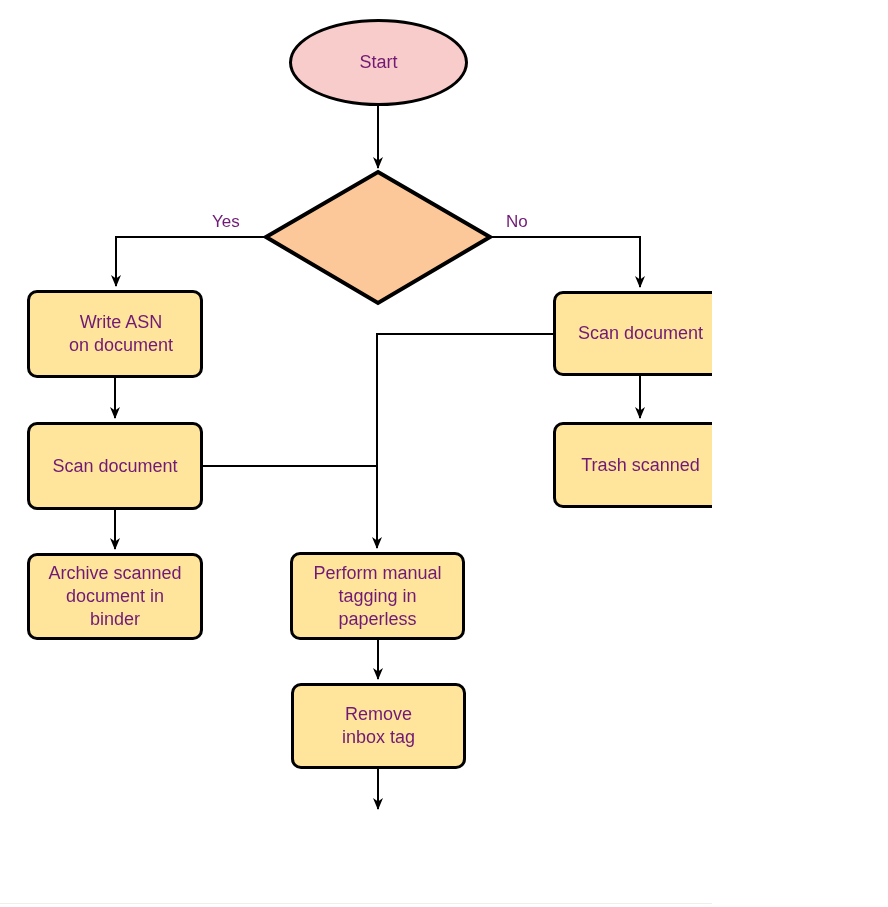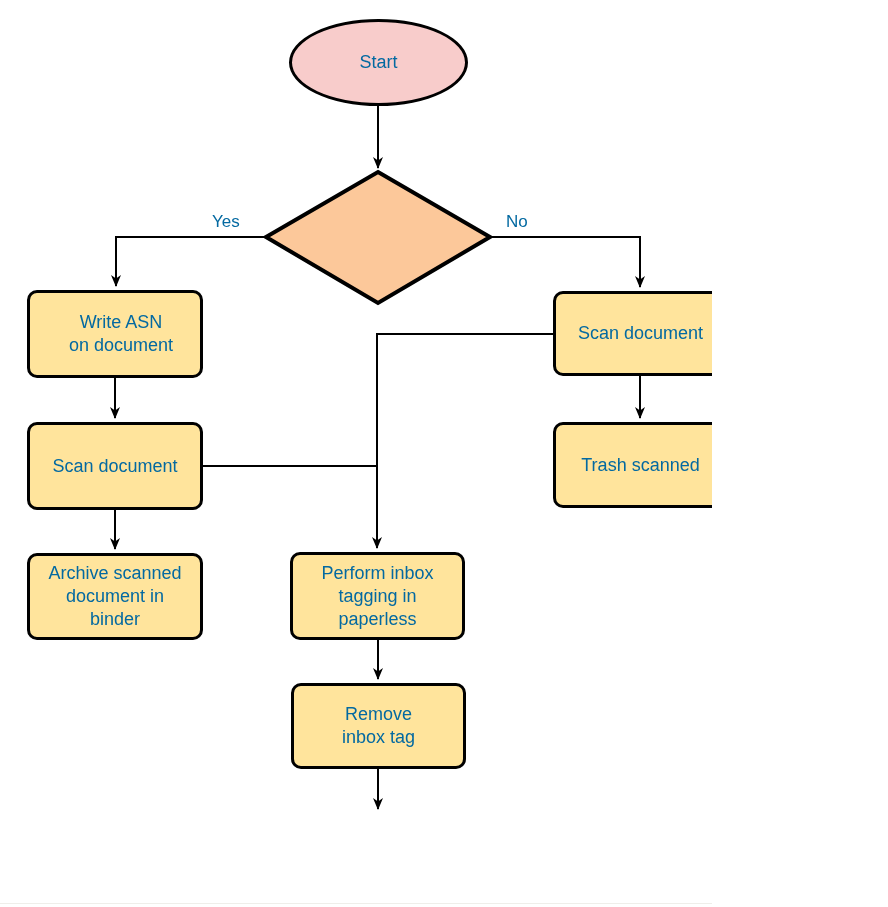--- a/index.html
+++ b/index.html
@@ -7,21 +7,21 @@
     padding: 0;
     background: #ffffff;
   }
   .canvas {
     position: relative;
     width: 712px;
     height: 907px;
     background: #ffffff;
     overflow: hidden;
     font-family: "Liberation Sans", sans-serif;
-    color: #0369a1;
+    color: #701a75;
   }
   .edges {
     position: absolute;
     left: 0;
     top: 0;
   }
   .edge {
     fill: none;
     stroke: #000000;
     stroke-width: 2;
@@ -123,21 +123,21 @@
   <div class="node process" style="left:27px; top:422px; width:176px; height:88px;">Scan document</div>
 
   <div class="node process" style="left:27px; top:553px; width:176px; height:87px;">Archive scanned
 document in
 binder</div>
 
   <div class="node process" style="left:553px; top:291px; width:175px; height:85px;">Scan document</div>
 
   <div class="node process" style="left:553px; top:422px; width:175px; height:86px;">Trash scanned</div>
 
-  <div class="node process" style="left:290px; top:552px; width:175px; height:88px;">Perform inbox
+  <div class="node process" style="left:290px; top:552px; width:175px; height:88px;">Perform manual
 tagging in
 paperless</div>
 
 
   <div class="node process" style="left:291px; top:683px; width:175px; height:86px;">Remove
 inbox tag</div>
 
 
   <div class="bottom-rule"></div>
 

